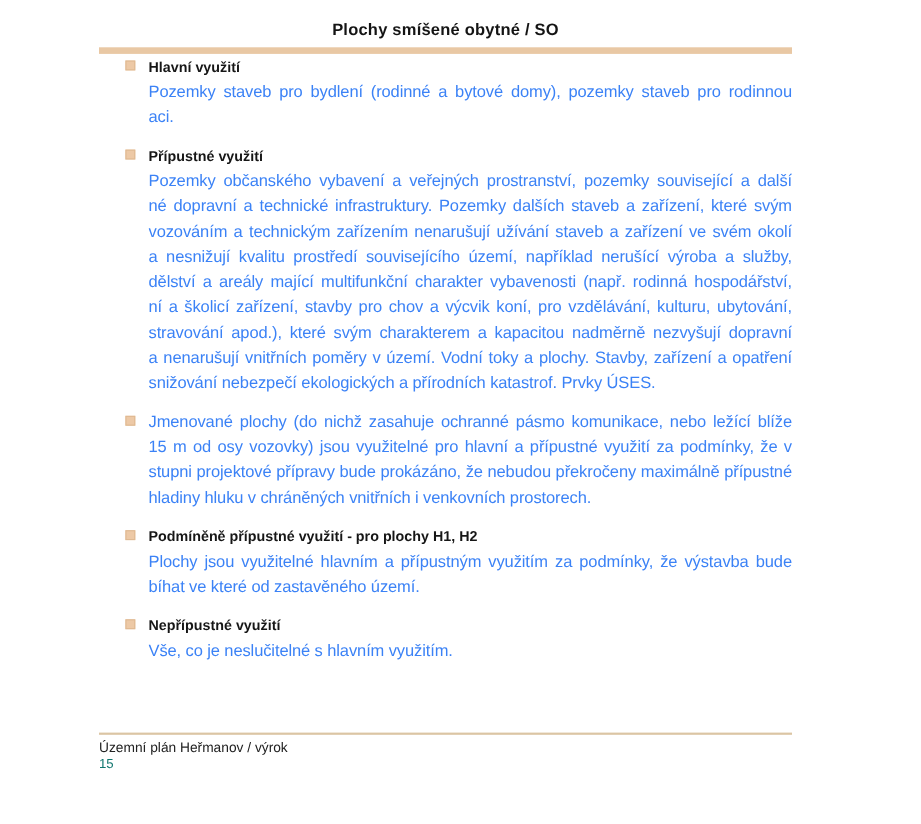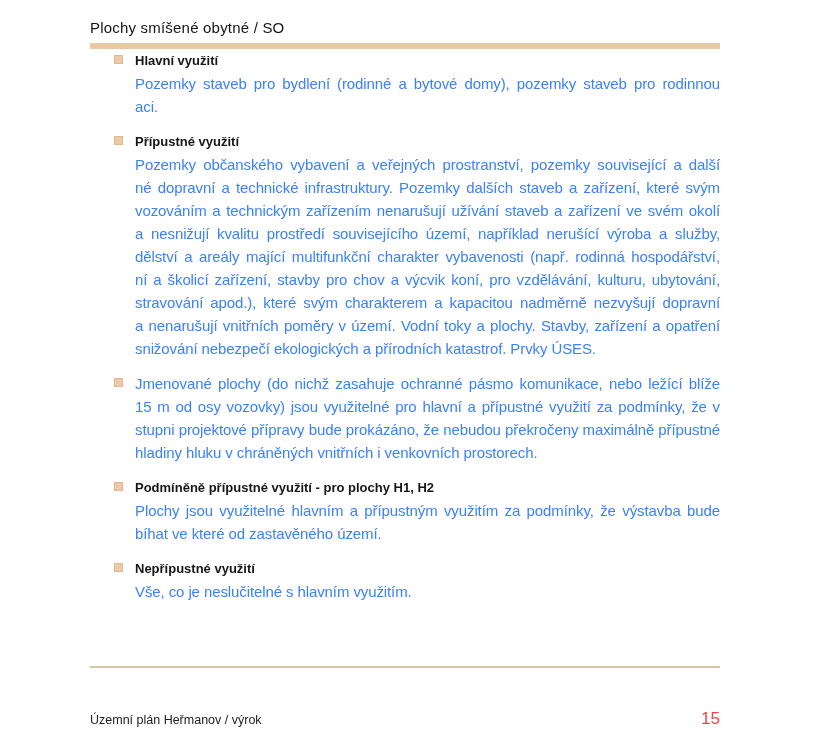--- a/index.html
+++ b/index.html
@@ -11,24 +11,25 @@
     position: relative;
     overflow: hidden;
   }
   .page {
     position: absolute;
     left: 90px; top: 18px;
     width: 630px;
   }
   .doc-title {
     font-size: 15px;
-    font-weight: 400;
+    font-weight: 700;
     letter-spacing: 0.2px;
     color: #141414;
     line-height: 20px;
+    text-align: center;
   }
   .title-rule {
     margin-top: 5px;
     height: 6px;
     width: 630px;
     background: #e9c8a4;
   }
   .sections { }
   .section {
     position: relative;
@@ -72,29 +73,29 @@
   .footer-rule {
     height: 2px;
     width: 630px;
     background: #dbc5a4;
   }
   .footer-row {
     margin-top: 5px;
     display: flex;
     justify-content: space-between;
     align-items: baseline;
+    flex-direction: column;
   }
   .footer-title {
     font-size: 12.5px;
     color: #222222;
   }
   .page-number {
-    font-size: 17px;
-    color: #ef4444;
-    margin-top: 36px;
+    font-size: 12px;
+    color: #0f766e;
   }
 </style>
 </head>
 <body>
 
 <div class="page">
 
   <div class="doc-title">Plochy smíšené obytné / SO</div>
   <div class="title-rule"></div>
 

